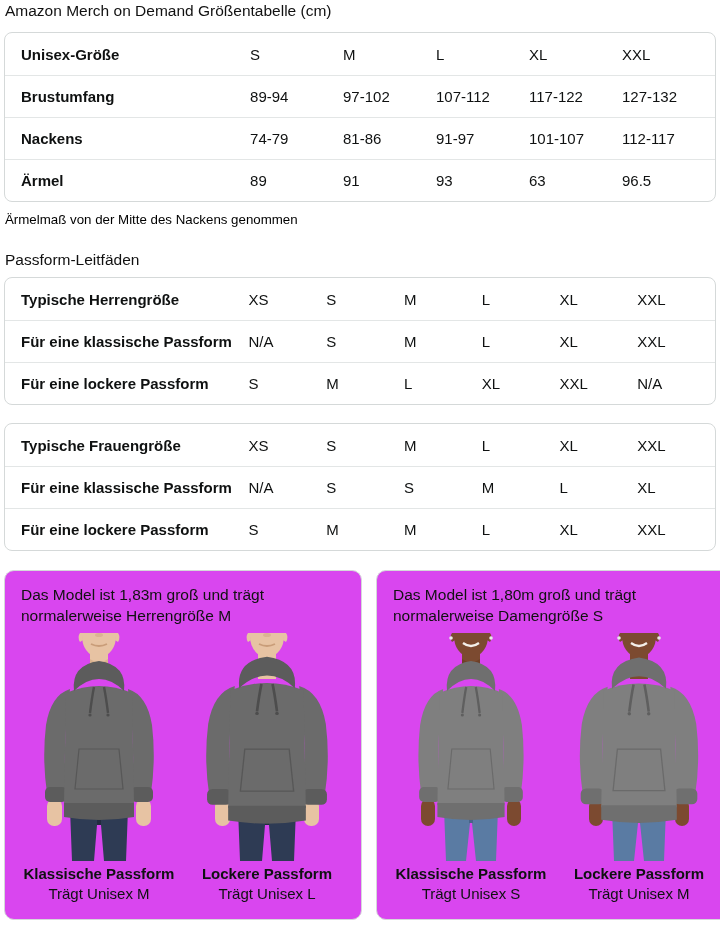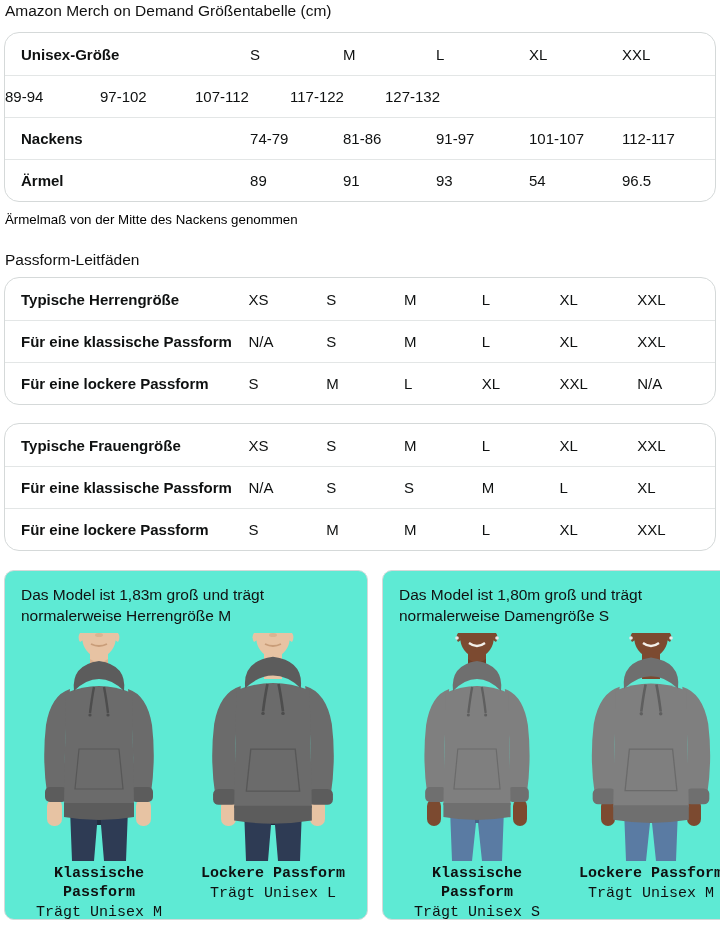--- a/index.html
+++ b/index.html
@@ -10,21 +10,21 @@
     color: #0f1111;
     overflow: hidden;
     position: relative;
   }
   .page { width: 580px; height: 925px; padding: 2px 4px 0 4px; }
 
   .title { font-size: 15.5px; color: #111; padding-left: 1px; }
 
   .tbl {
     border: 1px solid var(--table-border, #d5d9d9);
-    border-radius: 15px;
+    border-radius: 8px;
     background: #fff;
     overflow: hidden;
     width: 712px;
   }
   .tbl-main { margin-top: 12px; }
   .row { display: flex; align-items: center; height: 42px; border-top: 1px solid var(--divider, #e3e6e6); }
   .row:first-child { border-top: none; }
   .cell { font-size: 15px; color: #0f1111; white-space: nowrap; }
   .lbl { width: 250px; padding-left: 16px; font-weight: 700; }
   .v1 { width: 95px; }   
@@ -33,26 +33,26 @@
   .note { margin-top: 10px; font-size: 13.3px; color: #000000; padding-left: 1px; }
   .subheading { margin-top: 24px; font-size: 15.5px; color: #111; padding-left: 1px; }
   .tbl-fit { margin-top: 8px; }
   .tbl-fit2 { margin-top: 18px; }
 
   .cards { margin-top: 19px; display: flex; gap: 14px; }
   .card {
     flex: 1;
     border: 1px solid var(--table-border, #d5d9d9);
     border-radius: 10px;
-    background: #5eead4;
+    background: #d946ef;
     padding: 13px 16px 12px 16px;
     height: 350px;
   }
   .card-desc { font-size: 15.5px; line-height: 21px; color: #111; }
-  .figs { margin-top: 7px; display: flex; justify-content: center; gap: 18px; font-family: Liberation Mono, monospace; }
+  .figs { margin-top: 7px; display: flex; justify-content: center; gap: 12px; }
   .fig { width: 156px; text-align: center; }
   .person { display: block; margin: 0 auto; }
   .fit-label { font-weight: 700; font-size: 15px; margin-top: 3px; line-height: 19px; }
   .size-label { font-size: 15px; line-height: 21px; color: #0f1111; }
 
   .card-men   { --skin: var(--men-skin); --skin-shadow: var(--men-skin-shadow);
                 --hoodie: var(--men-hoodie); --hoodie-dark: var(--men-hoodie-dark);
                 --hoodie-darker: var(--men-hoodie-darker);
                 --jeans: var(--men-jeans); --jeans-dark: var(--men-jeans-dark); }
   .card-women { --skin: var(--women-skin); --skin-shadow: var(--women-skin-shadow);
@@ -70,40 +70,41 @@
   <div class="tbl tbl-main">
     <div class="row">
       <div class="cell lbl">Unisex-Größe</div>
       <div class="cell v1">S</div>
       <div class="cell v1">M</div>
       <div class="cell v1">L</div>
       <div class="cell v1">XL</div>
       <div class="cell v1">XXL</div>
     </div>
     <div class="row">
+      <div class="cell lbl">Brustumfang</div>
       <div class="cell v1">89-94</div>
       <div class="cell v1">97-102</div>
       <div class="cell v1">107-112</div>
       <div class="cell v1">117-122</div>
       <div class="cell v1">127-132</div>
     </div>
     <div class="row">
       <div class="cell lbl">Nackens</div>
       <div class="cell v1">74-79</div>
       <div class="cell v1">81-86</div>
       <div class="cell v1">91-97</div>
       <div class="cell v1">101-107</div>
       <div class="cell v1">112-117</div>
     </div>
     <div class="row">
       <div class="cell lbl">Ärmel</div>
       <div class="cell v1">89</div>
       <div class="cell v1">91</div>
       <div class="cell v1">93</div>
-      <div class="cell v1">54</div>
+      <div class="cell v1">63</div>
       <div class="cell v1">96.5</div>
     </div>
   </div>
 
   <div class="note">Ärmelmaß von der Mitte des Nackens genommen</div>
 
   <div class="subheading">Passform-Leitfäden</div>
 
   <div class="tbl tbl-fit">
     <div class="row">

